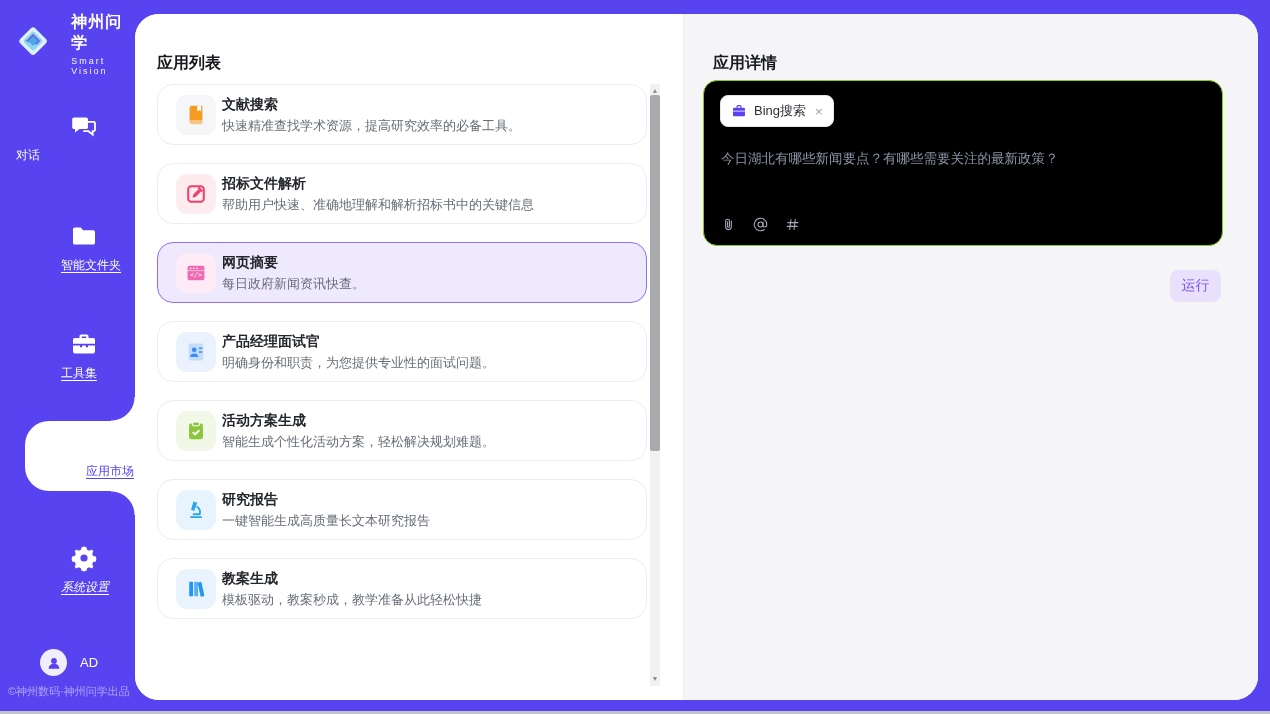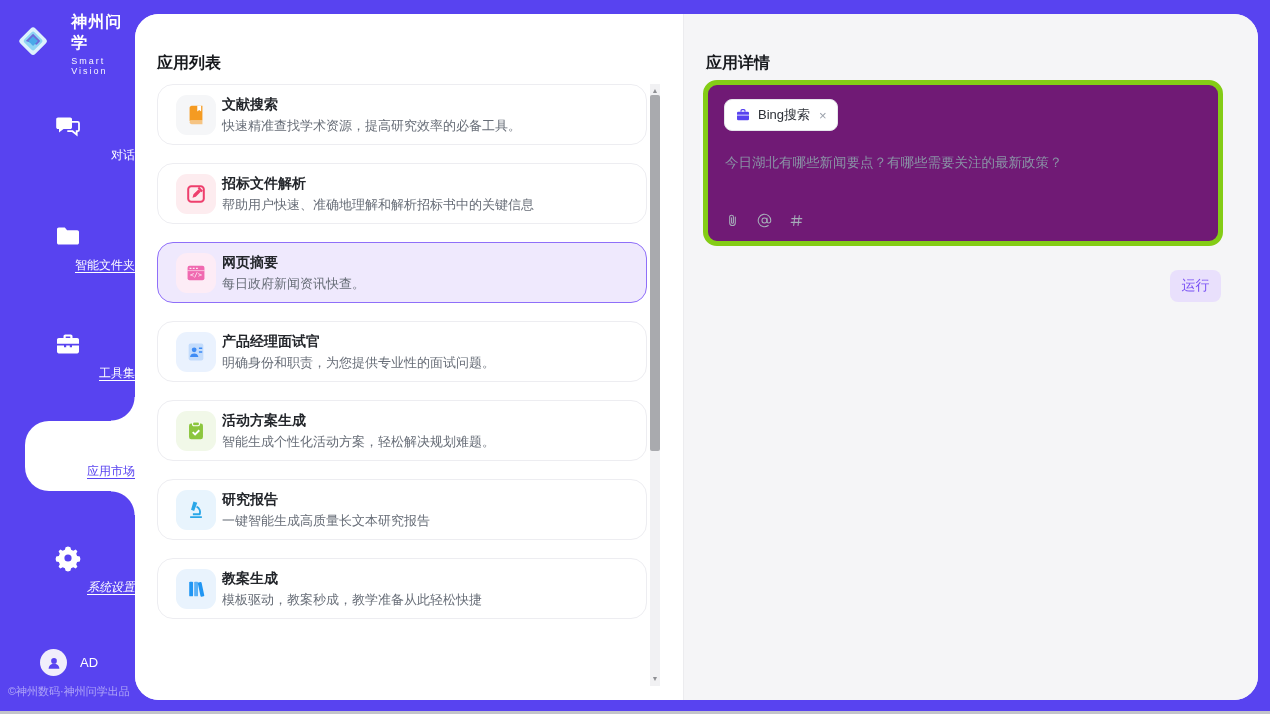--- a/index.html
+++ b/index.html
@@ -5,21 +5,21 @@
   html,body{margin:0;padding:0;width:1270px;height:714px;overflow:hidden;
     font-family:"Liberation Sans","DejaVu Sans",sans-serif;background:#b9bac1;}
   .stage{position:absolute;left:0;top:0;width:1270px;height:711px;background:#5843f0;}
   .bottom-edge{position:absolute;left:0;top:711px;width:1270px;height:3px;background:#c3c4ca;}
 
   
   .sidebar{position:absolute;left:0;top:0;width:135px;height:711px;color:#fff;}
   .brand{position:absolute;left:16px;top:12px;display:flex;align-items:center;gap:21px;}
   .brand-txt .bn{font-size:16px;font-weight:bold;letter-spacing:1px;}
   .brand-txt .bt{font-size:9px;letter-spacing:2px;margin-top:2px;opacity:.95;}
-  .nav-item{position:absolute;left:0;width:135px;text-align:right;cursor:pointer;}
+  .nav-item{position:absolute;left:0;width:135px;text-align:left;cursor:pointer;padding-left:16px;}
   .nav-item .nav-icon{display:block;width:28px;height:28px;margin:0 auto;}
   .nav-item .nav-label{display:inline-block;margin-top:7px;font-size:12px;color:#fff;}
   .nav-wrap .nav-item:nth-child(1){top:112px;}
   .nav-wrap .nav-item:nth-child(2){top:222px;}
   .nav-wrap .nav-item:nth-child(3){top:330px;}
   .nav-wrap .nav-item:nth-child(4){top:421px;}
   .nav-wrap .nav-item:nth-child(5){top:544px;font-style:italic;}
   .nav-wrap .nav-item:nth-child(n+2) .nav-label{text-decoration:underline;text-underline-offset:3px;margin-left:45px;}
   .nav-item.selected{left:25px;width:110px;height:70px;background:#fff;border-radius:24px 0 0 24px;
     padding-top:10px;box-sizing:border-box;}
@@ -50,23 +50,23 @@
 
   
   .scroll-track{position:absolute;left:515px;top:70px;width:10px;height:602px;background:#f1f1f3;}
   .scroll-up,.scroll-down{position:absolute;left:515px;width:10px;height:10px;font-size:7px;line-height:10px;
     text-align:center;color:#8f9094;}
   .scroll-up{top:72px;} .scroll-down{top:660px;}
   .scroll-thumb{position:absolute;left:515px;top:81px;width:10px;height:356px;background:#a9aaae;border-radius:2px;}
 
   
   .detail-panel{position:relative;flex:1;height:100%;background:#f5f5f7;border-left:1px solid #ececef;}
-  .detail-title{position:absolute;left:22px;top:26px;font-size:16px;font-weight:bold;color:#17191d;}
+  .detail-title{position:absolute;left:29px;top:26px;font-size:16px;font-weight:bold;color:#17191d;}
   .query-card{position:absolute;left:19px;top:66px;width:520px;height:166px;box-sizing:border-box;
-    background:#701a75;border:5px solid #84cc16;border-radius:14px;}
+    background:#000000;border:1px solid #84cc16;border-radius:14px;}
   .chip{position:absolute;left:16px;top:14px;display:inline-flex;align-items:center;gap:7px;height:30px;
     padding:0 10px;background:#fff;border:1px solid #e4e5ea;border-radius:8px;cursor:default;}
   .chip svg{width:16px;height:16px;}
   .chip-label{font-size:13px;color:#2b2f36;}
   .chip-close{font-size:13px;color:#9aa0aa;margin-left:2px;cursor:pointer;}
   .query-text{position:absolute;left:17px;top:69px;font-size:13.5px;color:#8a94a6;width:480px;}
   .attach-row{position:absolute;left:17px;bottom:13px;display:flex;gap:17px;color:#a6acb9;}
   .attach-row .att{width:15px;height:15px;display:inline-flex;align-items:center;justify-content:center;cursor:pointer;}
   .attach-row svg{width:15px;height:15px;}
   .run-btn{position:absolute;right:37px;top:256px;width:51px;height:32px;border:none;border-radius:8px;

